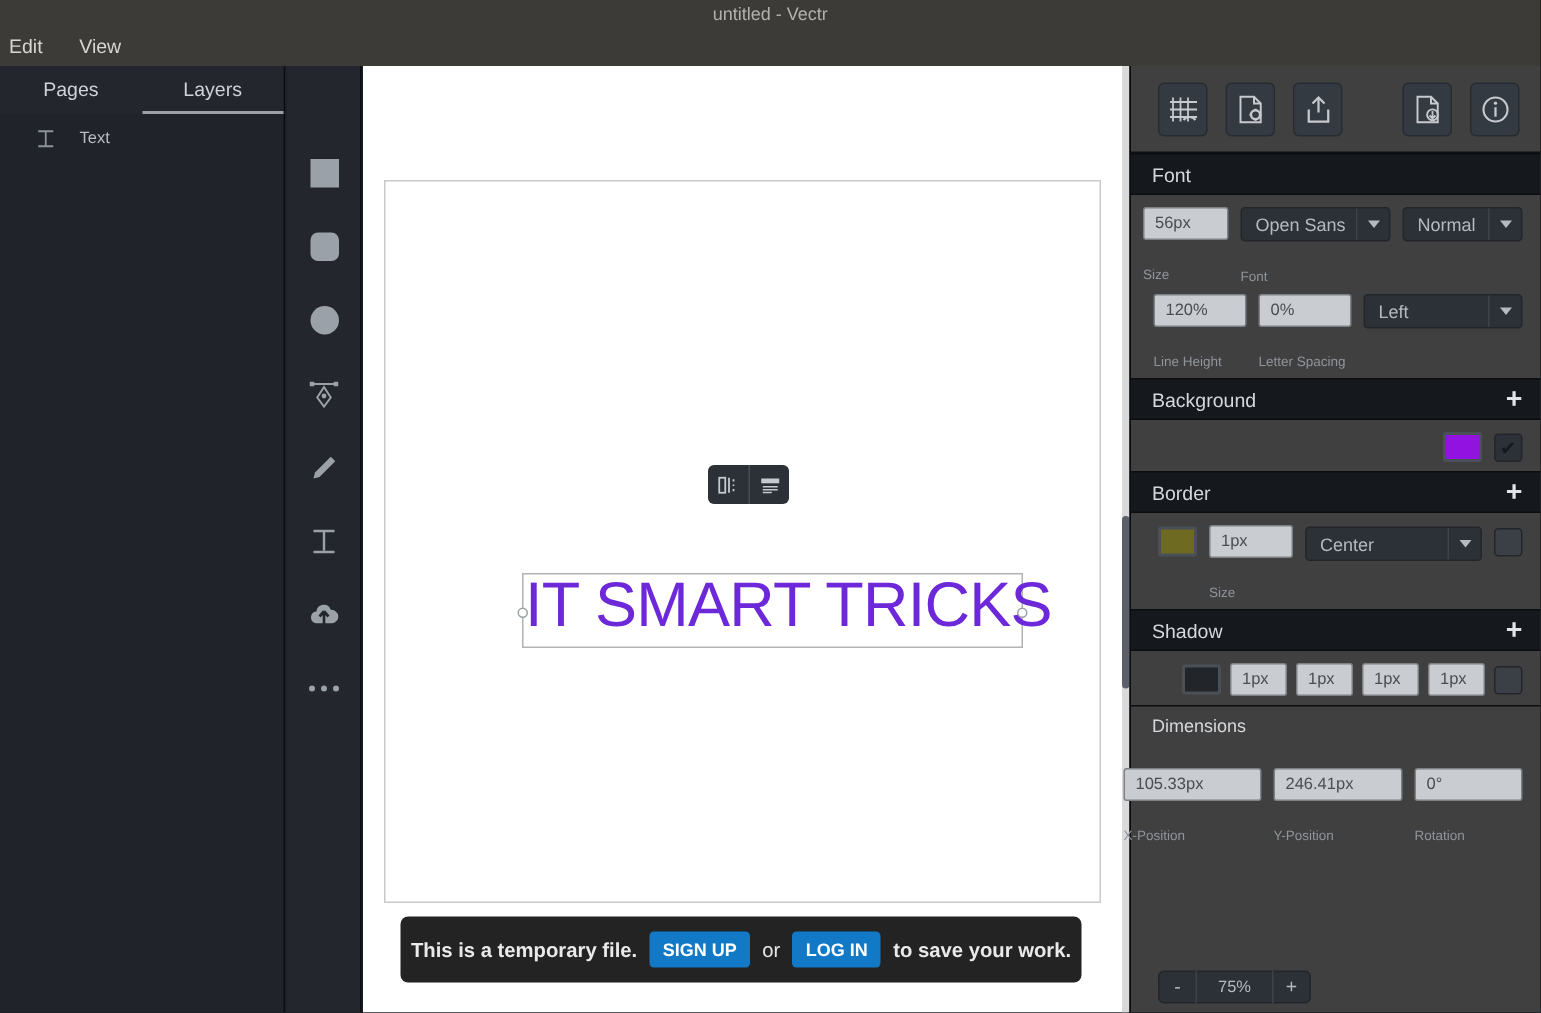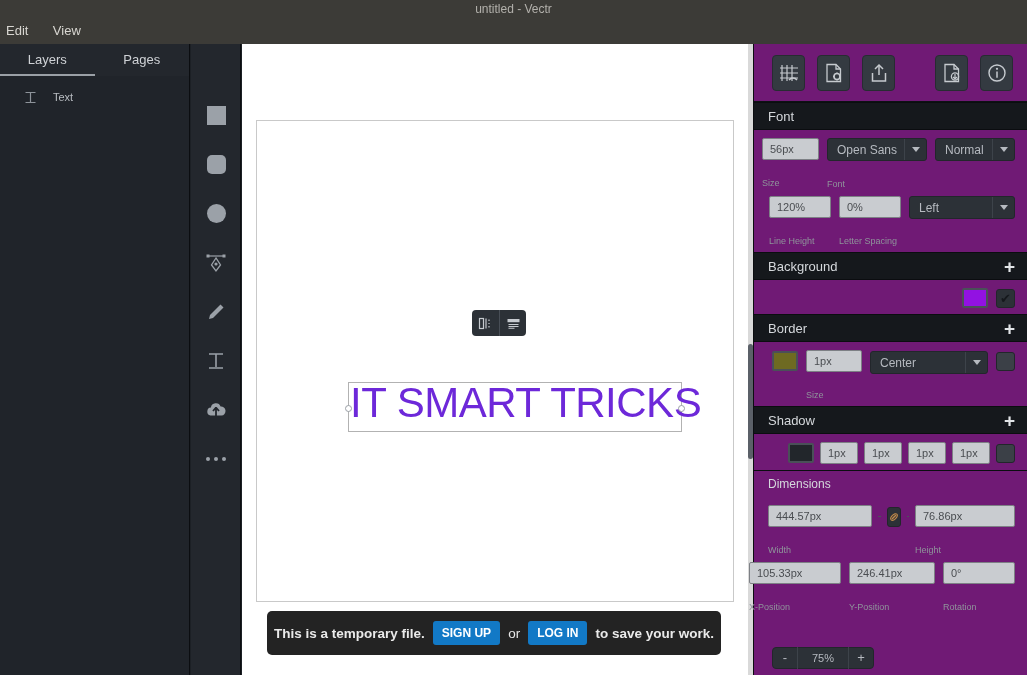--- a/index.html
+++ b/index.html
@@ -40,21 +40,21 @@
   }
   .tabs { display: flex; height: 32px; background: #23272d; }
   .tab {
     flex: 1; text-align: center; line-height: 32px;
     font-size: 13px; color: #cfd2d6; cursor: pointer;
     border-bottom: 2px solid transparent;
   }
   .tab.active { border-bottom: 2px solid #9aa0a6; }
   .layer-list { padding-top: 5px; }
   .layer-row {
-    display: flex; align-items: flex-end; height: 22px;
+    display: flex; align-items: center; height: 22px;
     padding-left: 24px; gap: 16px; cursor: pointer;
   }
   .layer-row .ticon { width: 13px; height: 13px; color: #8d939a; }
   .layer-row .lname { font-size: 11px; color: #b9bdc2; }
 
   
   .toolstrip {
     position: absolute; left: 191px; top: 44px; width: 50px; height: 631px;
     background: #23272d;
     border-right: 1px solid #0b0d10;
@@ -131,21 +131,21 @@
     background: #d9d9d9;
   }
   .vscroll .thumb {
     position: absolute; left: 0; top: 300px; width: 5px; height: 115px;
     background: #5b6068; border-radius: 3px;
   }
 
   
   .rightpanel {
     position: absolute; left: 753px; top: 44px; width: 274px; height: 631px;
-    background: #701a75;
+    background: #404040;
     border-left: 1px solid #0b0d10;
   }
   .topicons {
     display: flex; align-items: center; gap: 12px;
     padding: 9px 14px 9px 18px; height: 58px;
     border-bottom: 1px solid #0e1114;
   }
   .iconbtn {
     width: 38px; height: 36px; border-radius: 4px;
     background: #343a41; border: 1px solid #272c32;
@@ -240,22 +240,22 @@
     <div class="title">untitled - Vectr</div>
   </div>
 
   <div class="menubar">
     <span class="menu-item">Edit</span>
     <span class="menu-item">View</span>
   </div>
 
   <div class="leftpanel">
     <div class="tabs">
+      <div class="tab">Pages</div>
       <div class="tab active">Layers</div>
-      <div class="tab">Pages</div>
     </div>
     <div class="layer-list">
       <div class="layer-row">
         <span class="ticon">
           <svg width="13" height="13" viewBox="0 0 13 13">
             <path d="M1.5 1.5 H11.5 M6.5 1.5 V11 M1.5 11.5 H11.5" stroke="#8d939a" stroke-width="1.2" fill="none"></path>
           </svg>
         </span>
         <span class="lname">Text</span>
       </div>
@@ -483,38 +483,20 @@
         <span class="txtinput" style="width:38px">1px</span>
         <span class="txtinput" style="width:38px">1px</span>
         <span class="txtinput" style="width:38px">1px</span>
         <span class="txtinput" style="width:38px">1px</span>
         <span class="chk" style="background:#3b4047"></span>
       </div>
     </div>
 
     <div class="dims-title">Dimensions</div>
     <div class="sect-body" style="padding-top:10px">
-      <div class="row" style="gap:6px">
-        <div class="field">
-          <span class="txtinput" style="width:104px">444.57px</span>
-          <span class="flabel">Width</span>
-        </div>
-        <span class="dashline"></span>
-        <div class="linkbtn">
-          <svg width="12" height="12" viewBox="0 0 12 12">
-            <path d="M4 8 L8 4" stroke="#c08a4a" stroke-width="1.4"></path>
-            <ellipse cx="6" cy="6" rx="2.2" ry="4" transform="rotate(45 6 6)" fill="none" stroke="#c08a4a" stroke-width="1.1"></ellipse>
-          </svg>
-        </div>
-        <span class="dashline"></span>
-        <div class="field">
-          <span class="txtinput" style="width:100px">76.86px</span>
-          <span class="flabel">Height</span>
-        </div>
-      </div>
       <div class="row" style="margin-top:7px;gap:8px">
         <div class="field">
           <span class="txtinput" style="width:92px">105.33px</span>
           <span class="flabel">X-Position</span>
         </div>
         <div class="field">
           <span class="txtinput" style="width:86px">246.41px</span>
           <span class="flabel">Y-Position</span>
         </div>
         <div class="field">

